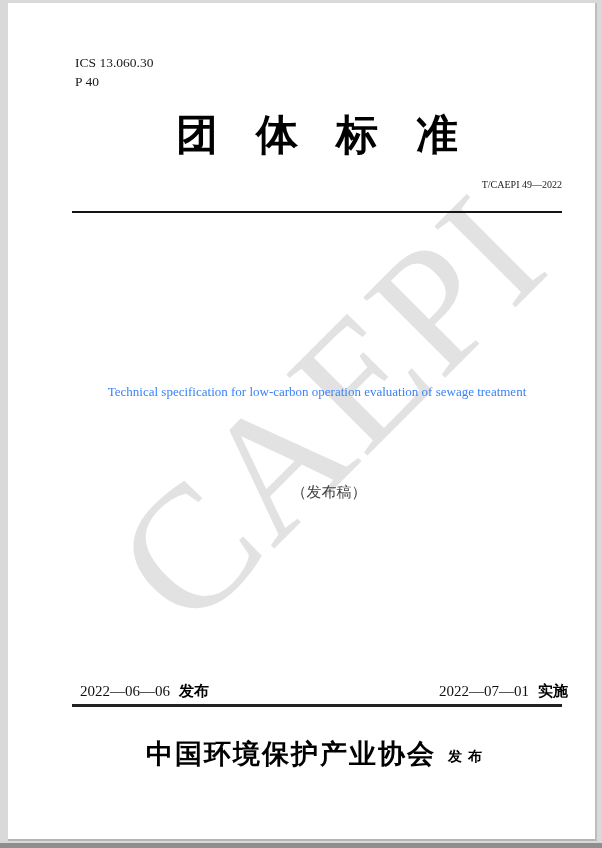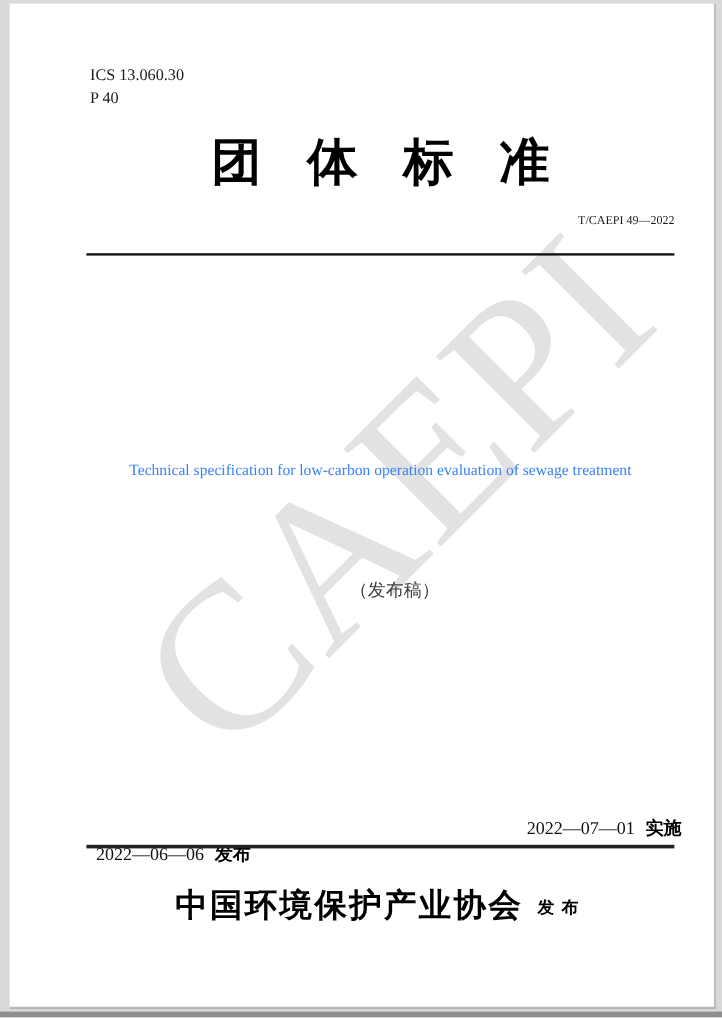--- a/index.html
+++ b/index.html
@@ -121,21 +121,21 @@
     color: #3f3f3f;
   }
 
   .date-row {
     position: absolute;
     left: 0; top: 679px;
     width: 100%;
     line-height: 18px;
     white-space: nowrap;
   }
-  .date-left  { position: absolute; left: 8px;  top: 0; margin-top: 22px; }
+  .date-left  { position: absolute; left: 8px;  top: 0; }
   .date-right { position: absolute; right: -6px; top: 0; }
   .date-num {
     font-family: "Liberation Serif", serif;
     font-size: 15px;
     color: #111;
   }
   .date-label {
     font-family: "Liberation Sans", sans-serif;
     font-weight: 700;
     font-size: 15px;

